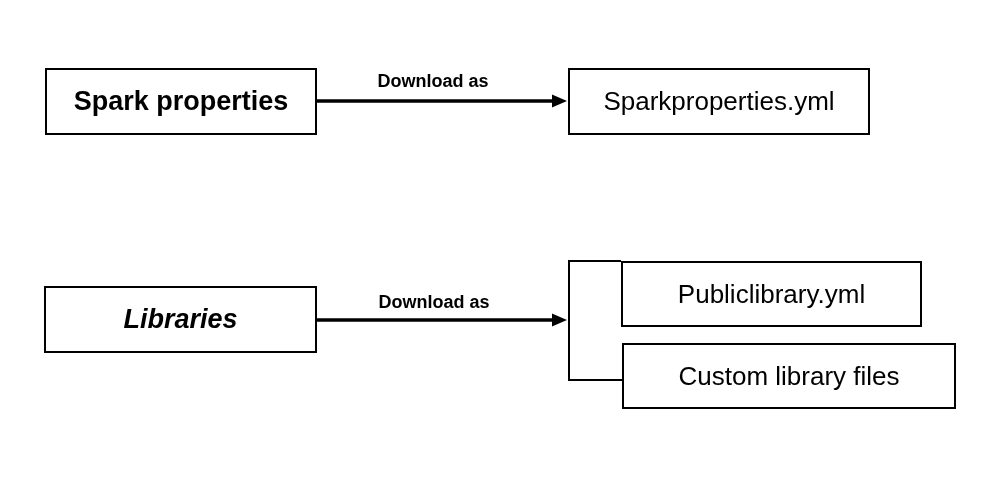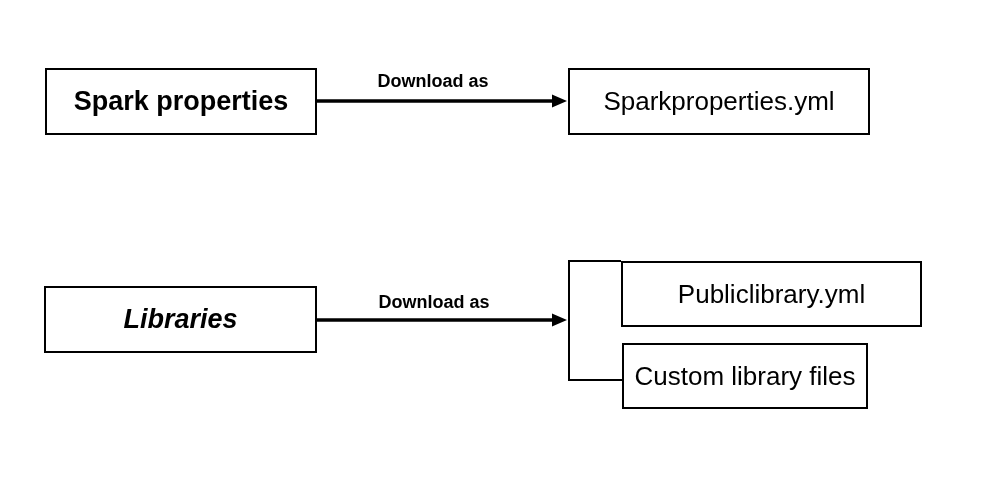--- a/index.html
+++ b/index.html
@@ -39,21 +39,21 @@
     font-size: 27px;
   }
   .node-target {
     font-weight: normal;
     font-size: 26px;
   }
   #node-spark-properties   { left: 45px;  top: 68px;  width: 272px; height: 67px; }
   #node-sparkproperties-yml{ left: 568px; top: 68px;  width: 302px; height: 67px; }
   #node-libraries          { left: 44px;  top: 286px; width: 273px; height: 67px; font-style: italic; }
   #node-publiclibrary-yml  { left: 621px; top: 228px; width: 301px; height: 66px; margin-top: 33px; }
-  #node-custom-library     { left: 622px; top: 343px; width: 246px; height: 66px; }
+  #node-custom-library     { left: 622px; top: 343px; width: 334px; height: 66px; }
   .edge-label {
     position: absolute;
     font-size: 18px;
     line-height: 20px;
     width: 140px;
     text-align: center;
     color: #000000;
     font-weight: bold;
   }
   #edge-label-spark     { left: 363px; top: 71px; }

